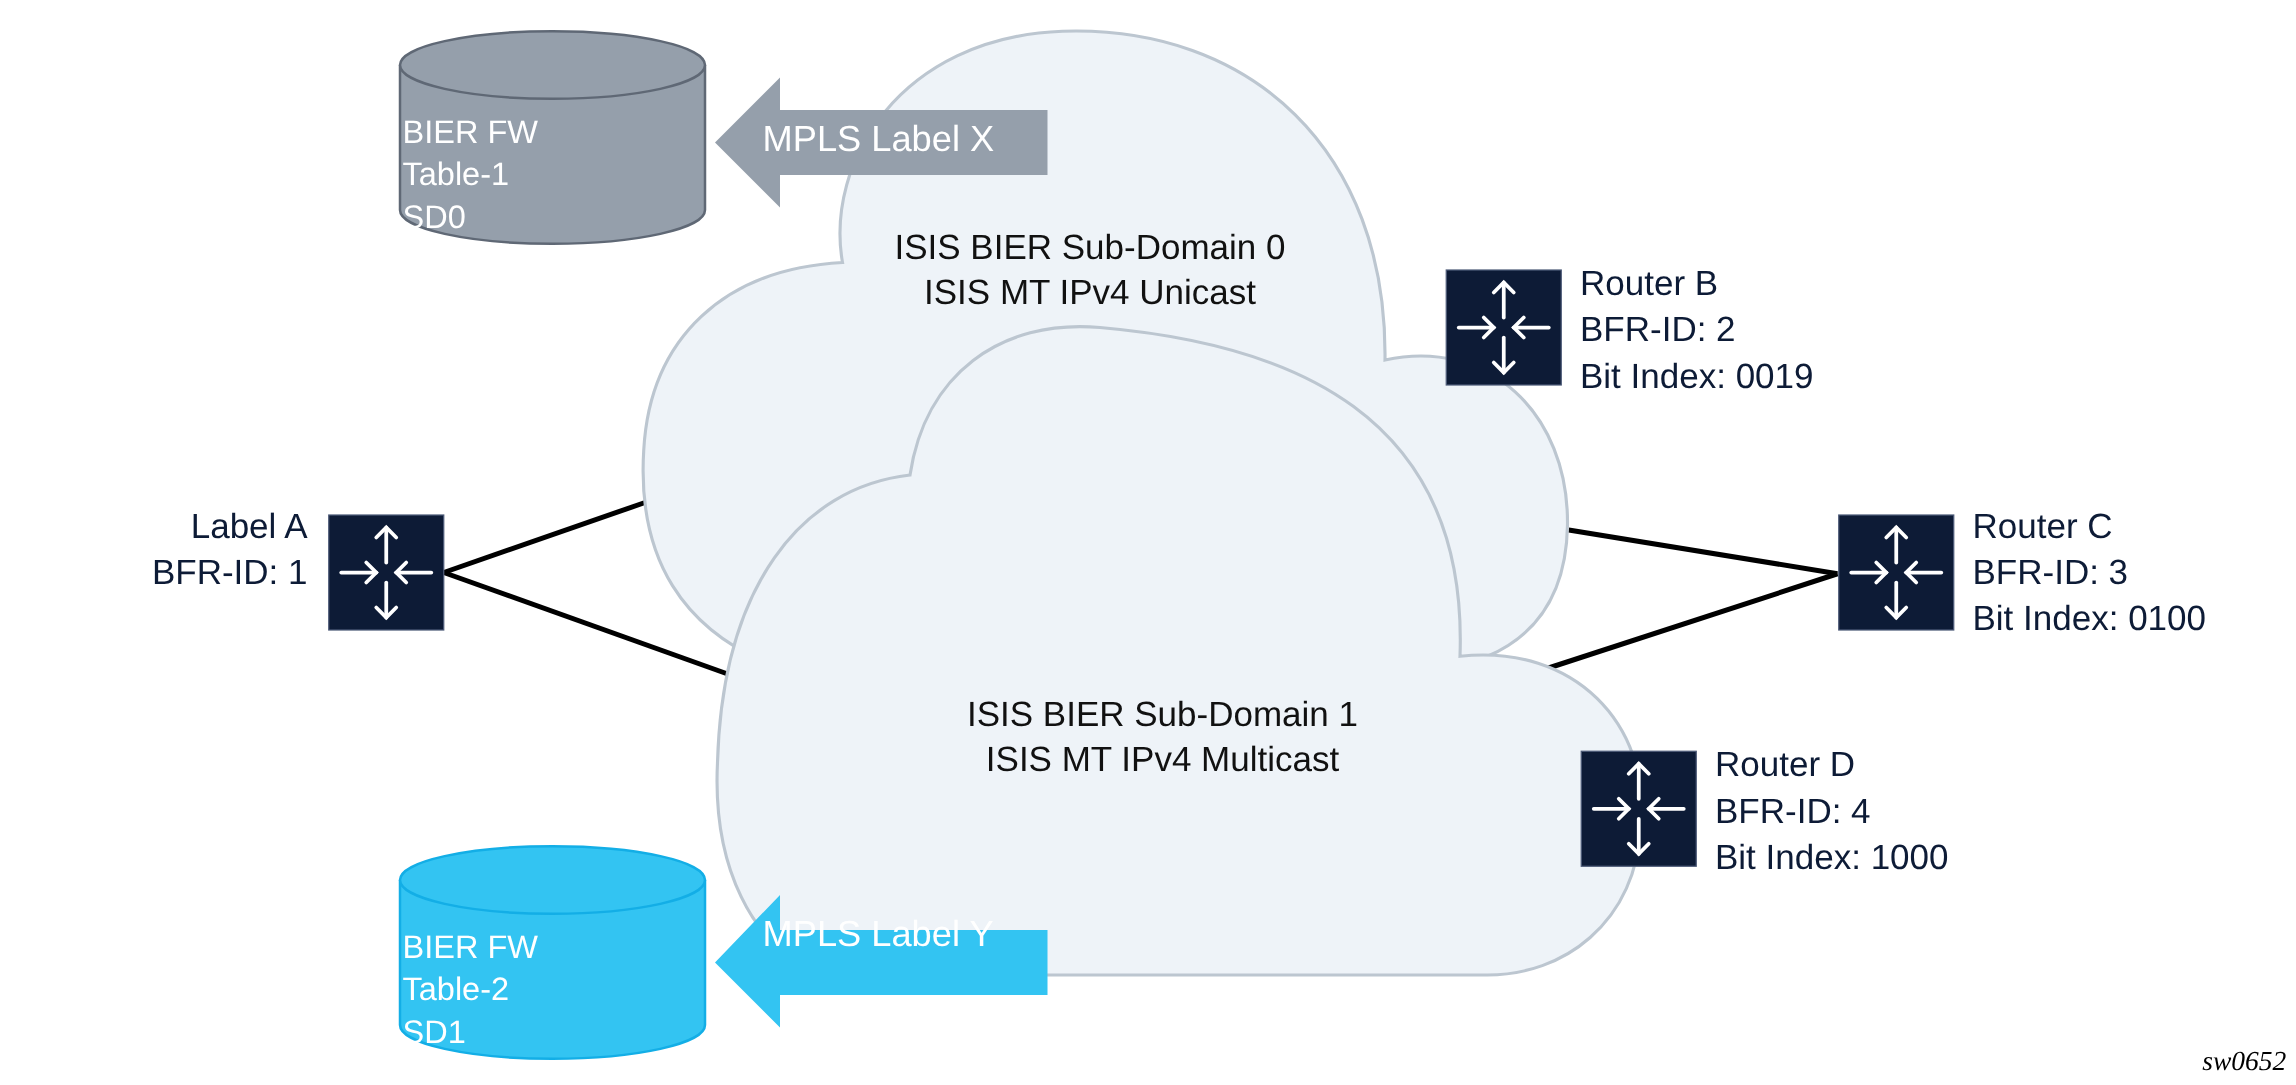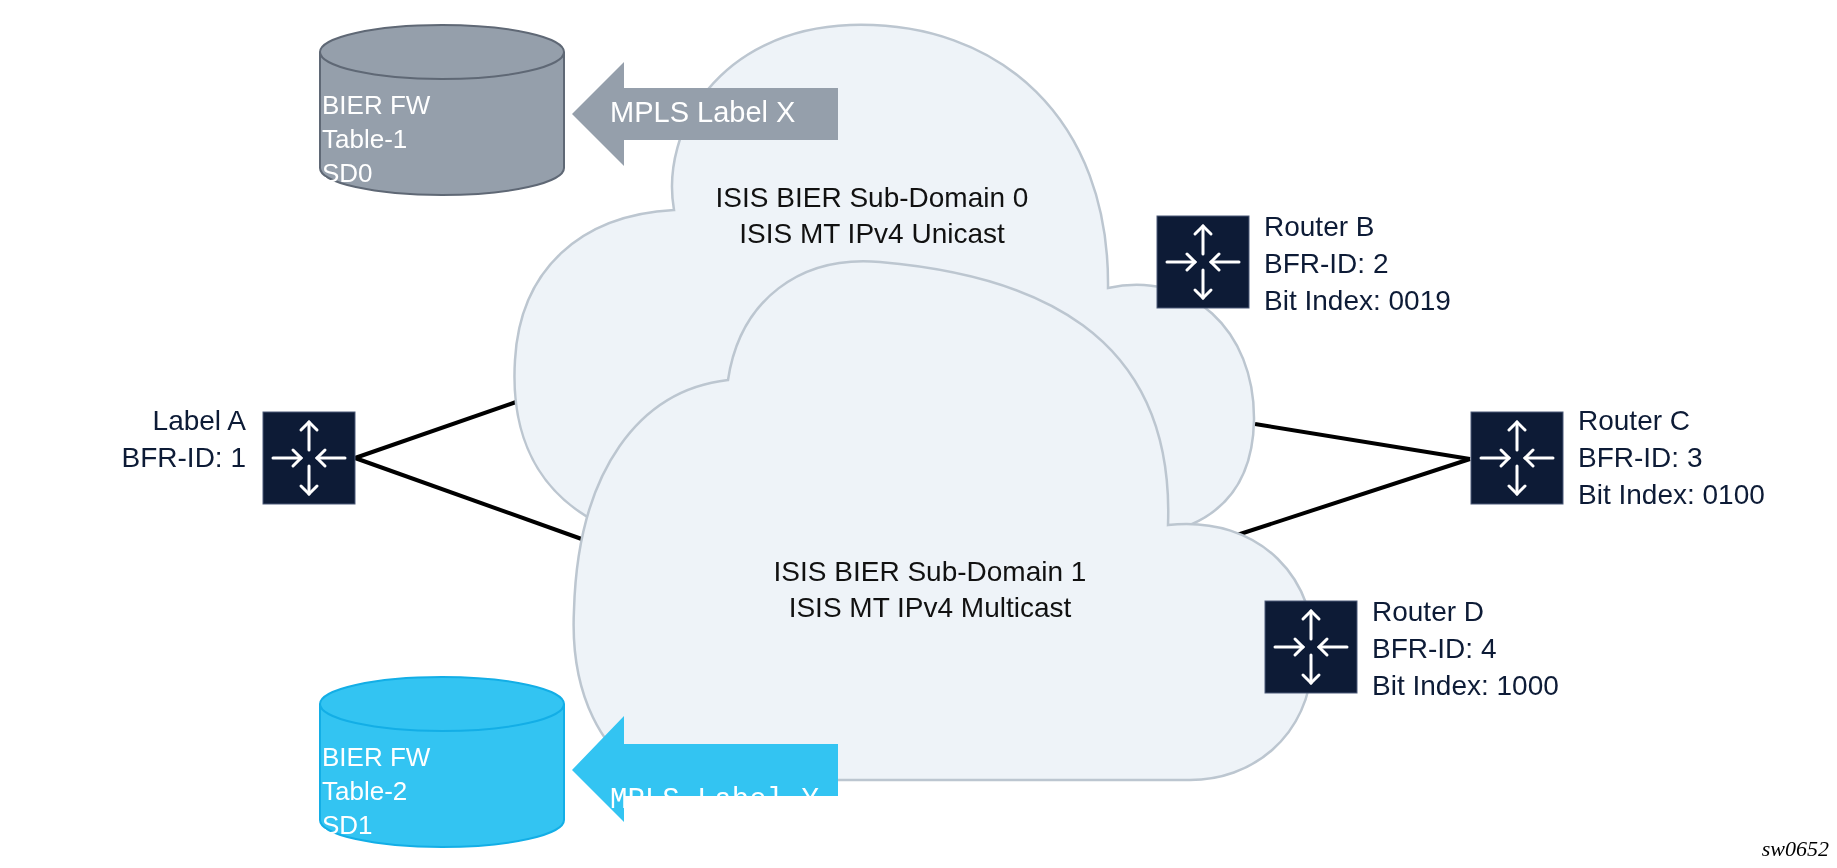--- a/index.html
+++ b/index.html
@@ -148,15 +148,15 @@
   <div>Table-1</div>
   <div>SD0</div>
 </div>
 <div class="db-label" style="left:322px; top:740px;">
   <div>BIER FW</div>
   <div>Table-2</div>
   <div>SD1</div>
 </div>
 
 <div class="arrow-label" style="left:610px; top:96px;">MPLS Label X</div>
-<div class="arrow-label" style="left:610px; top:784px;font-family:Liberation Mono, monospace;">MPLS Label Y</div>
+<div class="arrow-label" style="left:610px; top:732px;">MPLS Label Y</div>
 
 <div class="fig-id">sw0652</div>
 
 </body></html>

